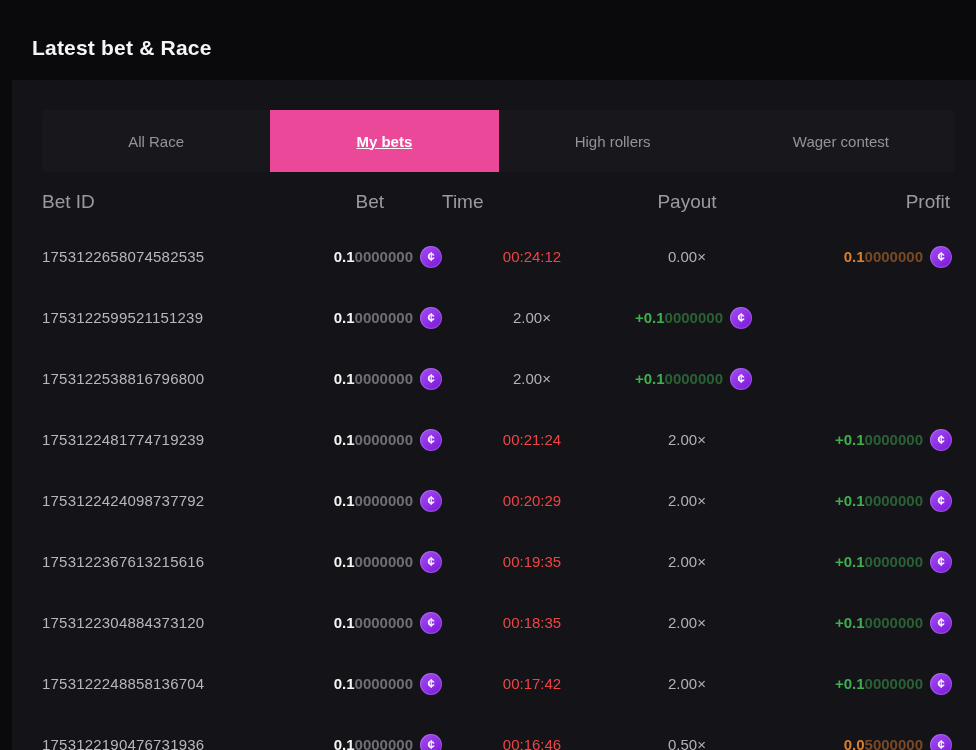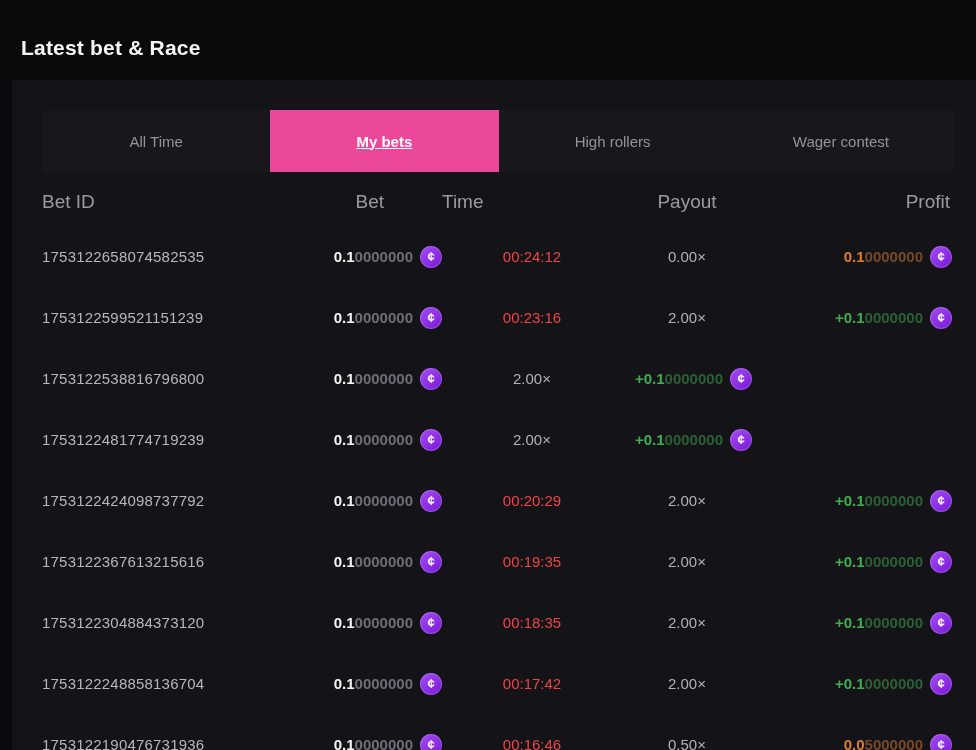--- a/index.html
+++ b/index.html
@@ -4,21 +4,21 @@
 <style>
   * { margin:0; padding:0; box-sizing:border-box; }
   html,body { width:976px; height:750px; overflow:hidden; }
   body {
     background:#0a0a0c;
     font-family:"Liberation Sans", sans-serif;
     color:#e5e5e8;
     position:relative;
   }
   .page-title {
-    position:absolute; left:21px; top:36px;
+    position:absolute; left:32px; top:36px;
     font-size:21px; font-weight:600; color:#f5f5f7;
     letter-spacing:.2px;
   }
   .panel {
     position:absolute; left:12px; right:0; top:80px; bottom:0;
     background:#141418;
     overflow:hidden;
   }
   .tabbar {
     margin:30px 21px 0 30px;
@@ -76,21 +76,21 @@
   }
 </style>
 </head>
 <body>
 
 <div class="page-title">Latest bet &amp; Race</div>
 
 <div class="panel">
 
   <div class="tabbar">
-    <div class="tab">All Time</div>
+    <div class="tab">All Race</div>
     <div class="tab active">My bets</div>
     <div class="tab">High rollers</div>
     <div class="tab">Wager contest</div>
   </div>
 
   <div class="grid thead">
     <span>Bet ID</span>
     <span class="th-bet">Bet</span>
     <span class="th-time">Time</span>
     <span class="th-payout">Payout</span>
@@ -114,21 +114,20 @@
     </span>
   </div>
 
   <div class="grid row">
     <span class="cell-id">1753122599521151239</span>
     <span class="cell-bet">
       <span class="amt-main">0.1</span>
           <span class="amt-rest">0000000</span>
       <span class="coin">¢</span>
     </span>
-    <span class="cell-time">00:23:16</span>
     <span class="cell-payout">2.00×</span>
     <span class="cell-profit win">
       <span class="p-main">+0.1</span>
           <span class="p-rest">0000000</span>
       <span class="coin">¢</span>
     </span>
   </div>
 
   <div class="grid row">
     <span class="cell-id">1753122538816796800</span>
@@ -145,20 +144,21 @@
     </span>
   </div>
 
   <div class="grid row">
     <span class="cell-id">1753122481774719239</span>
     <span class="cell-bet">
       <span class="amt-main">0.1</span>
           <span class="amt-rest">0000000</span>
       <span class="coin">¢</span>
     </span>
+    <span class="cell-time">00:21:24</span>
     <span class="cell-payout">2.00×</span>
     <span class="cell-profit win">
       <span class="p-main">+0.1</span>
           <span class="p-rest">0000000</span>
       <span class="coin">¢</span>
     </span>
   </div>
 
   <div class="grid row">
     <span class="cell-id">1753122424098737792</span>

